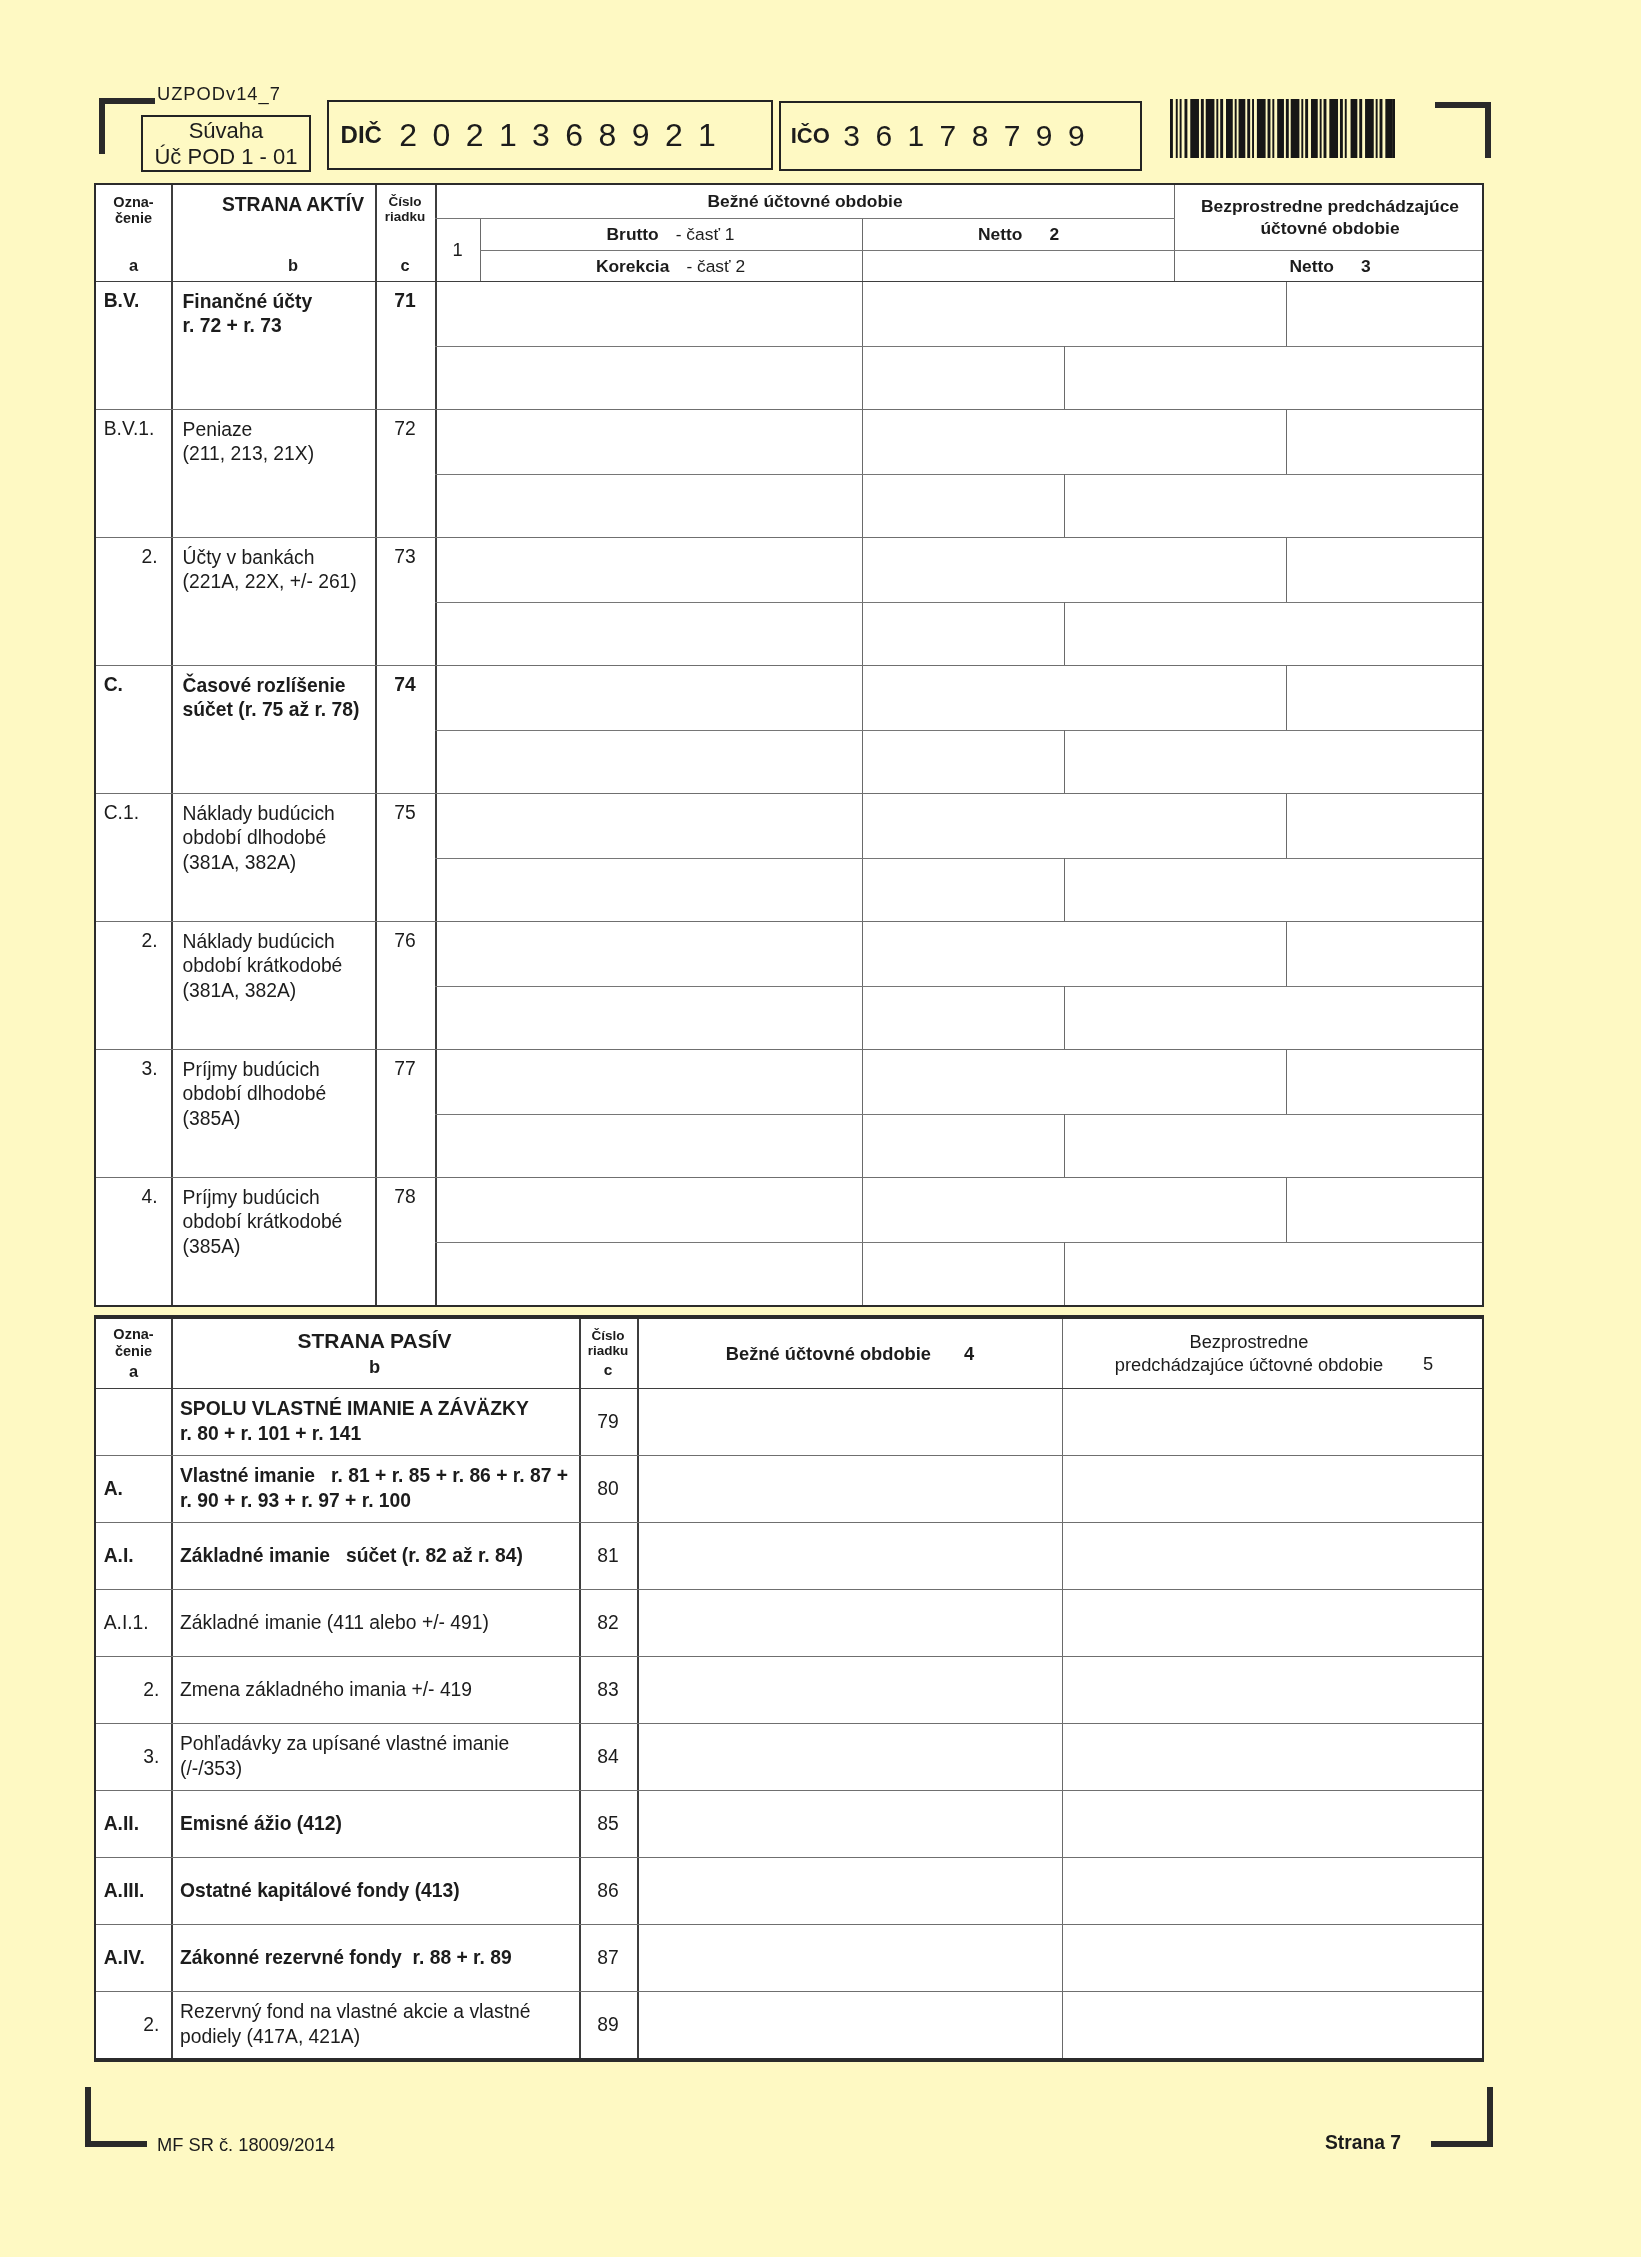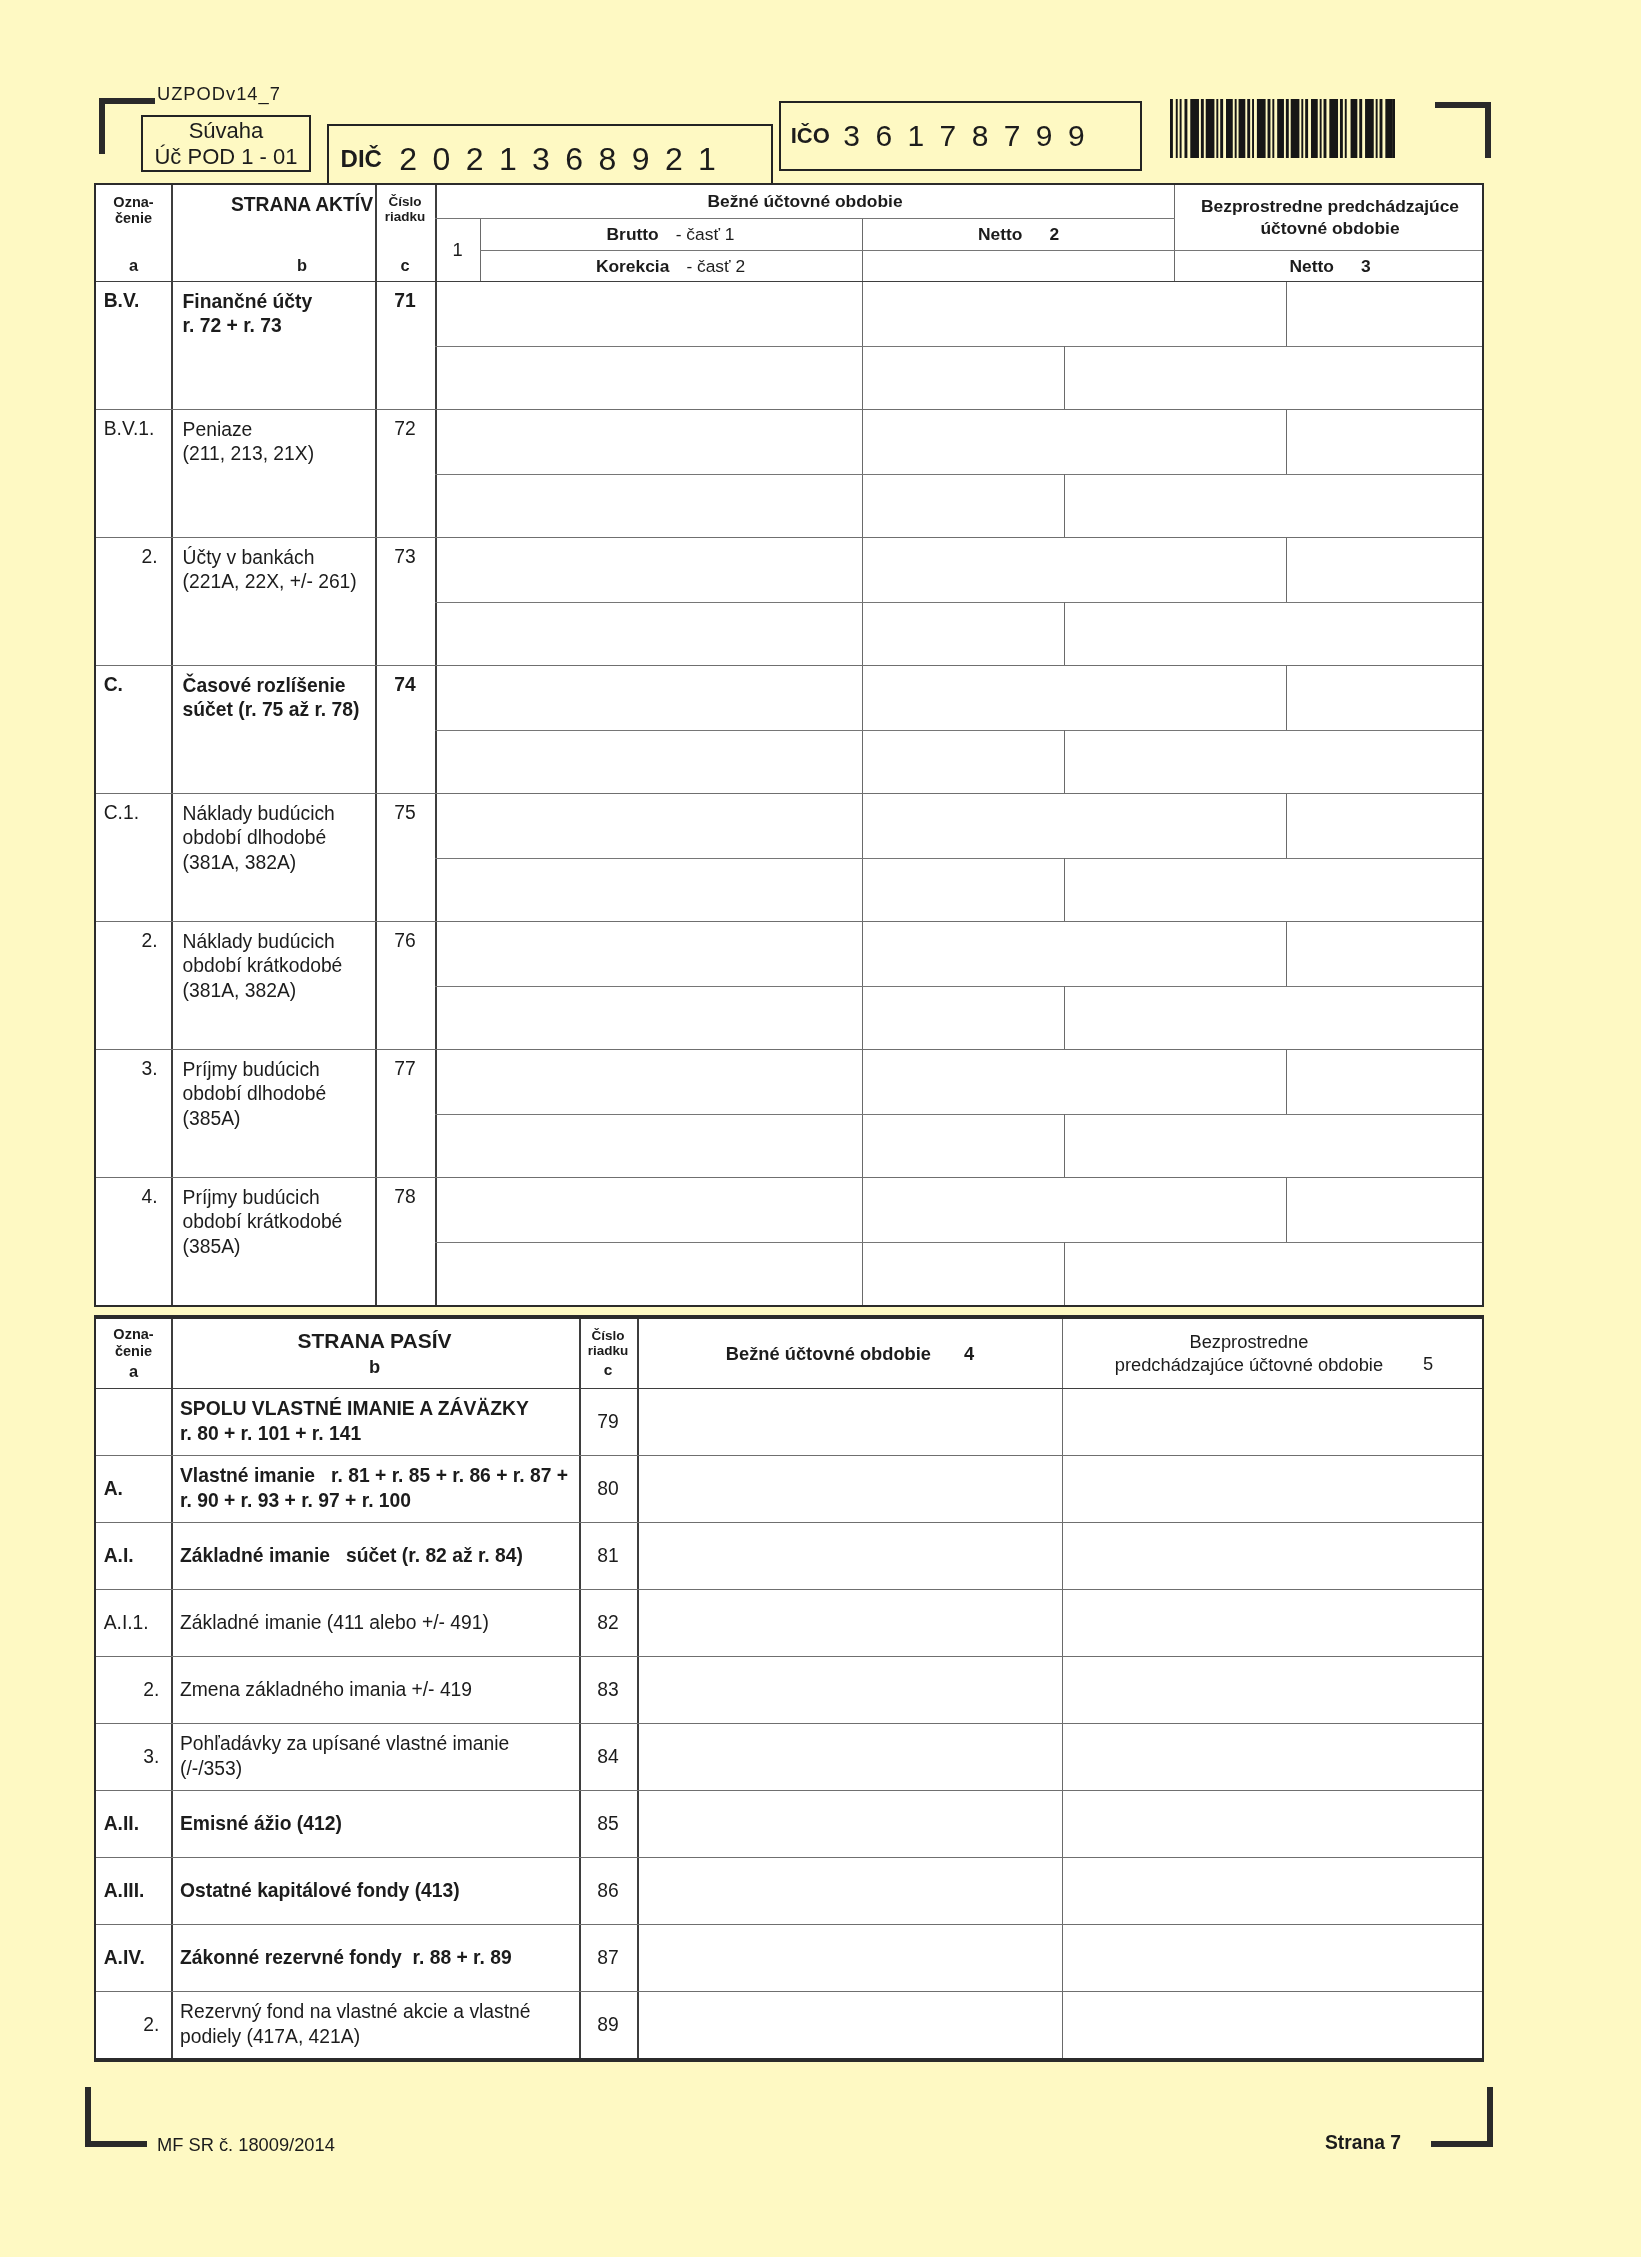--- a/index.html
+++ b/index.html
@@ -10,42 +10,42 @@
   
   .crn{position:absolute;}
   .crn.tl{left:99px;top:98px;width:50px;height:50px;border-top:6.8px solid #2a2a2a;border-left:6.8px solid #2a2a2a;}
   .crn.tr{left:1435px;top:102px;width:50px;height:50px;border-top:6.8px solid #2a2a2a;border-right:6.8px solid #2a2a2a;}
   .crn.bl{left:85px;top:2087px;width:56px;height:54px;border-bottom:6.8px solid #2a2a2a;border-left:6.8px solid #2a2a2a;}
   .crn.br{left:1431px;top:2087px;width:56px;height:54px;border-bottom:6.8px solid #2a2a2a;border-right:6.8px solid #2a2a2a;}
 
   
   #form-code{left:157px;top:83px;font-size:18.3px;letter-spacing:1px;}
   #title-box{left:141px;top:115px;width:166px;height:52px;border:2.9px solid #232323;text-align:center;font-size:22px;line-height:1.18;padding-top:1px;box-sizing:content-box;}
-  #dic-box{left:327px;top:100px;width:442px;height:66px;border:2.9px solid #232323;display:flex;align-items:center;margin-top:24px;}
+  #dic-box{left:327px;top:100px;width:442px;height:66px;border:2.9px solid #232323;display:flex;align-items:center;}
   #dic-box .lbl{margin-left:11.6px;font-size:24px;font-weight:bold;}
   #dic-box .digits{margin-left:17.4px;font-size:32px;letter-spacing:15.4px;white-space:nowrap;}
   #ico-box{left:779px;top:101px;width:359px;height:66px;border:2.9px solid #232323;display:flex;align-items:center;}
   #ico-box .lbl{margin-left:9.7px;font-size:22px;font-weight:bold;}
   #ico-box .digits{margin-left:13.5px;font-size:30px;letter-spacing:15.4px;white-space:nowrap;}
   #barcode{left:1170px;top:99px;width:225px;height:59px;}
 
   
   .vdark{position:absolute;top:0;bottom:0;width:1.9px;background:#3e3e3e;}
   .vthin{position:absolute;width:1px;background:#6a6a6a;}
   .hthin{position:absolute;height:1px;background:#767676;}
 
   
   #t1{left:94px;top:183px;width:1390px;border:2.9px solid #2c2c2c;box-sizing:border-box;background:#fff;}
   #t1h{position:relative;height:97px;border-bottom:1.9px solid #3e3e3e;box-sizing:border-box;}
   .hcol{position:absolute;top:0;height:100%;display:flex;flex-direction:column;align-items:center;justify-content:space-between;padding:8.7px 0 5.8px;box-sizing:border-box;text-align:center;font-weight:bold;}
   .hcol .small{font-size:14.5px;line-height:1.12;white-space:pre-line;}
   .hcol .tiny{font-size:13.5px;line-height:1.12;white-space:pre-line;}
   .hcol .letter{font-size:16.4px;font-weight:bold;}
   .hc-a{left:0;width:75px;}
-  .hc-b{left:84px;width:244px;text-align:center;}
+  .hc-b{left:75px;width:244px;text-align:center;}
   .hc-b .big{font-size:19.3px;}
   .hc-c{left:279px;width:60px;}
   .cellmid{position:absolute;display:flex;align-items:center;justify-content:center;box-sizing:border-box;font-size:17.4px;}
   .h-one{left:339px;top:33px;width:45px;height:64px;font-size:18.3px;}
   .h-bezne{left:339px;top:0;width:740px;height:33px;font-weight:bold;}
   .h-brutto{left:384px;top:33px;width:381px;height:32px;}
   .h-korek{left:384px;top:65px;width:381px;height:32px;}
   .h-netto2{left:766px;top:33px;width:313px;height:32px;}
   .h-prev1{left:1078px;top:0;width:312px;height:65px;font-weight:bold;text-align:center;line-height:1.25;white-space:pre-line;}
   .h-netto3{left:1078px;top:65px;width:312px;height:32px;}

